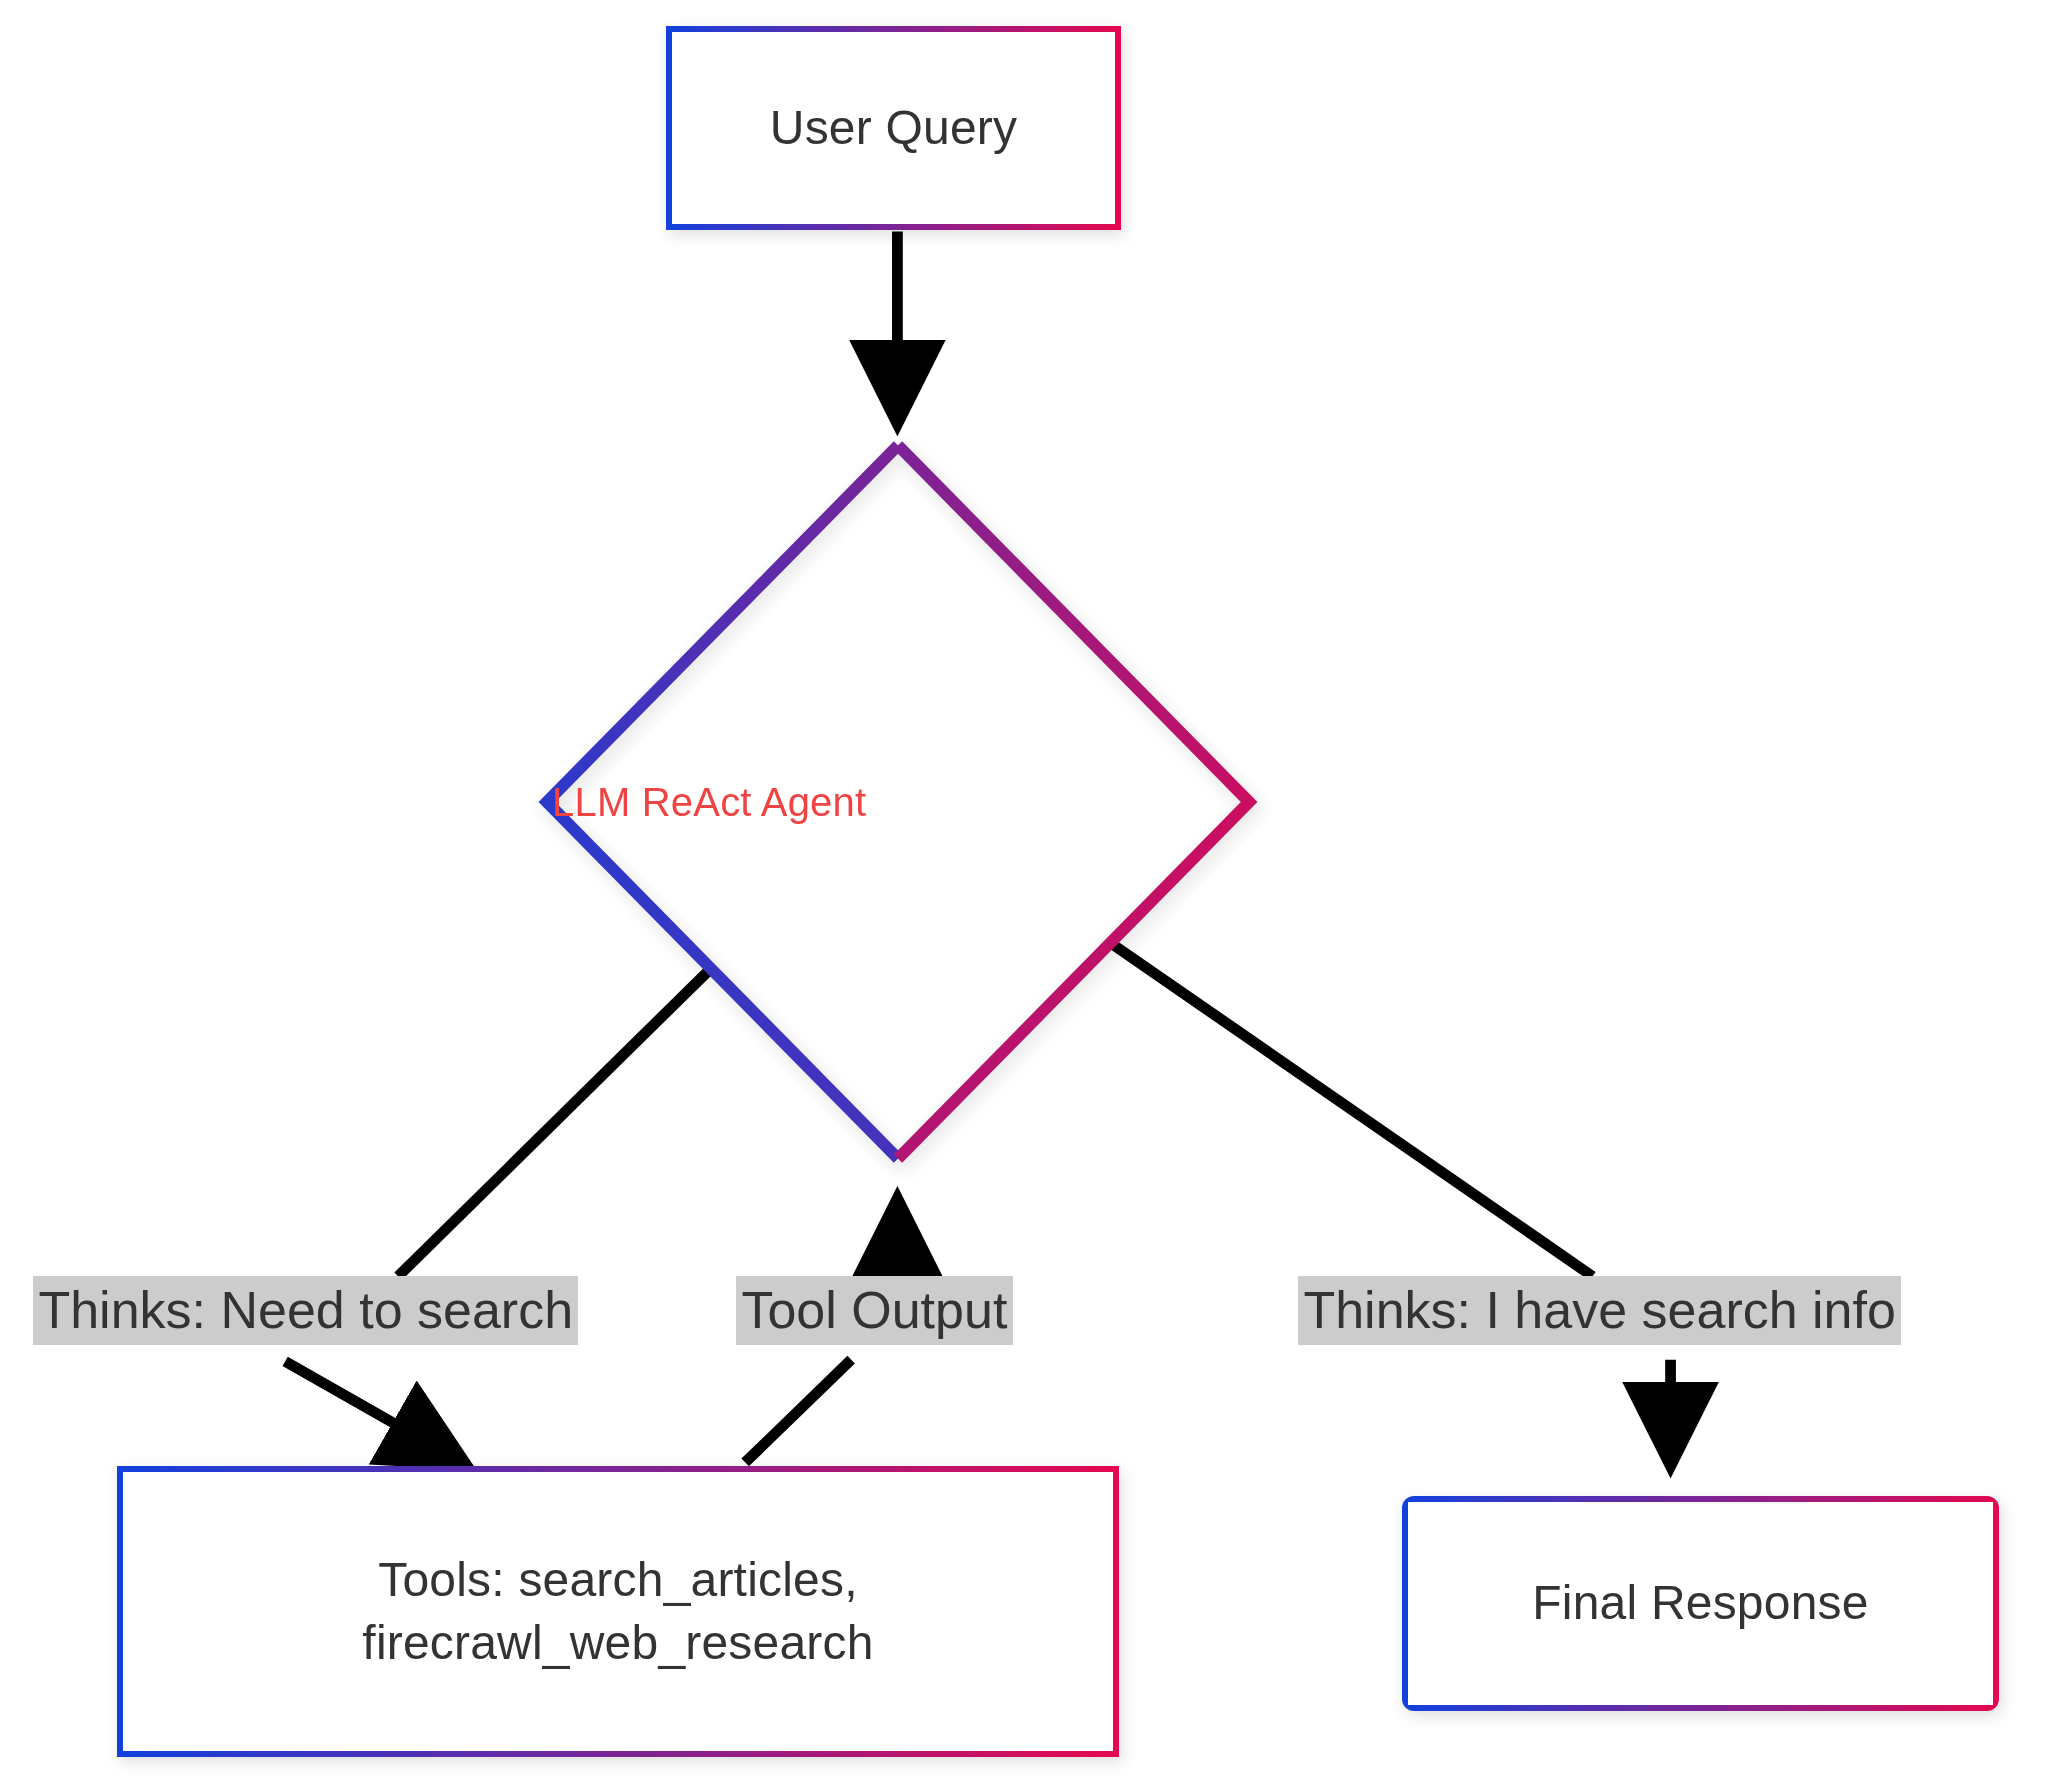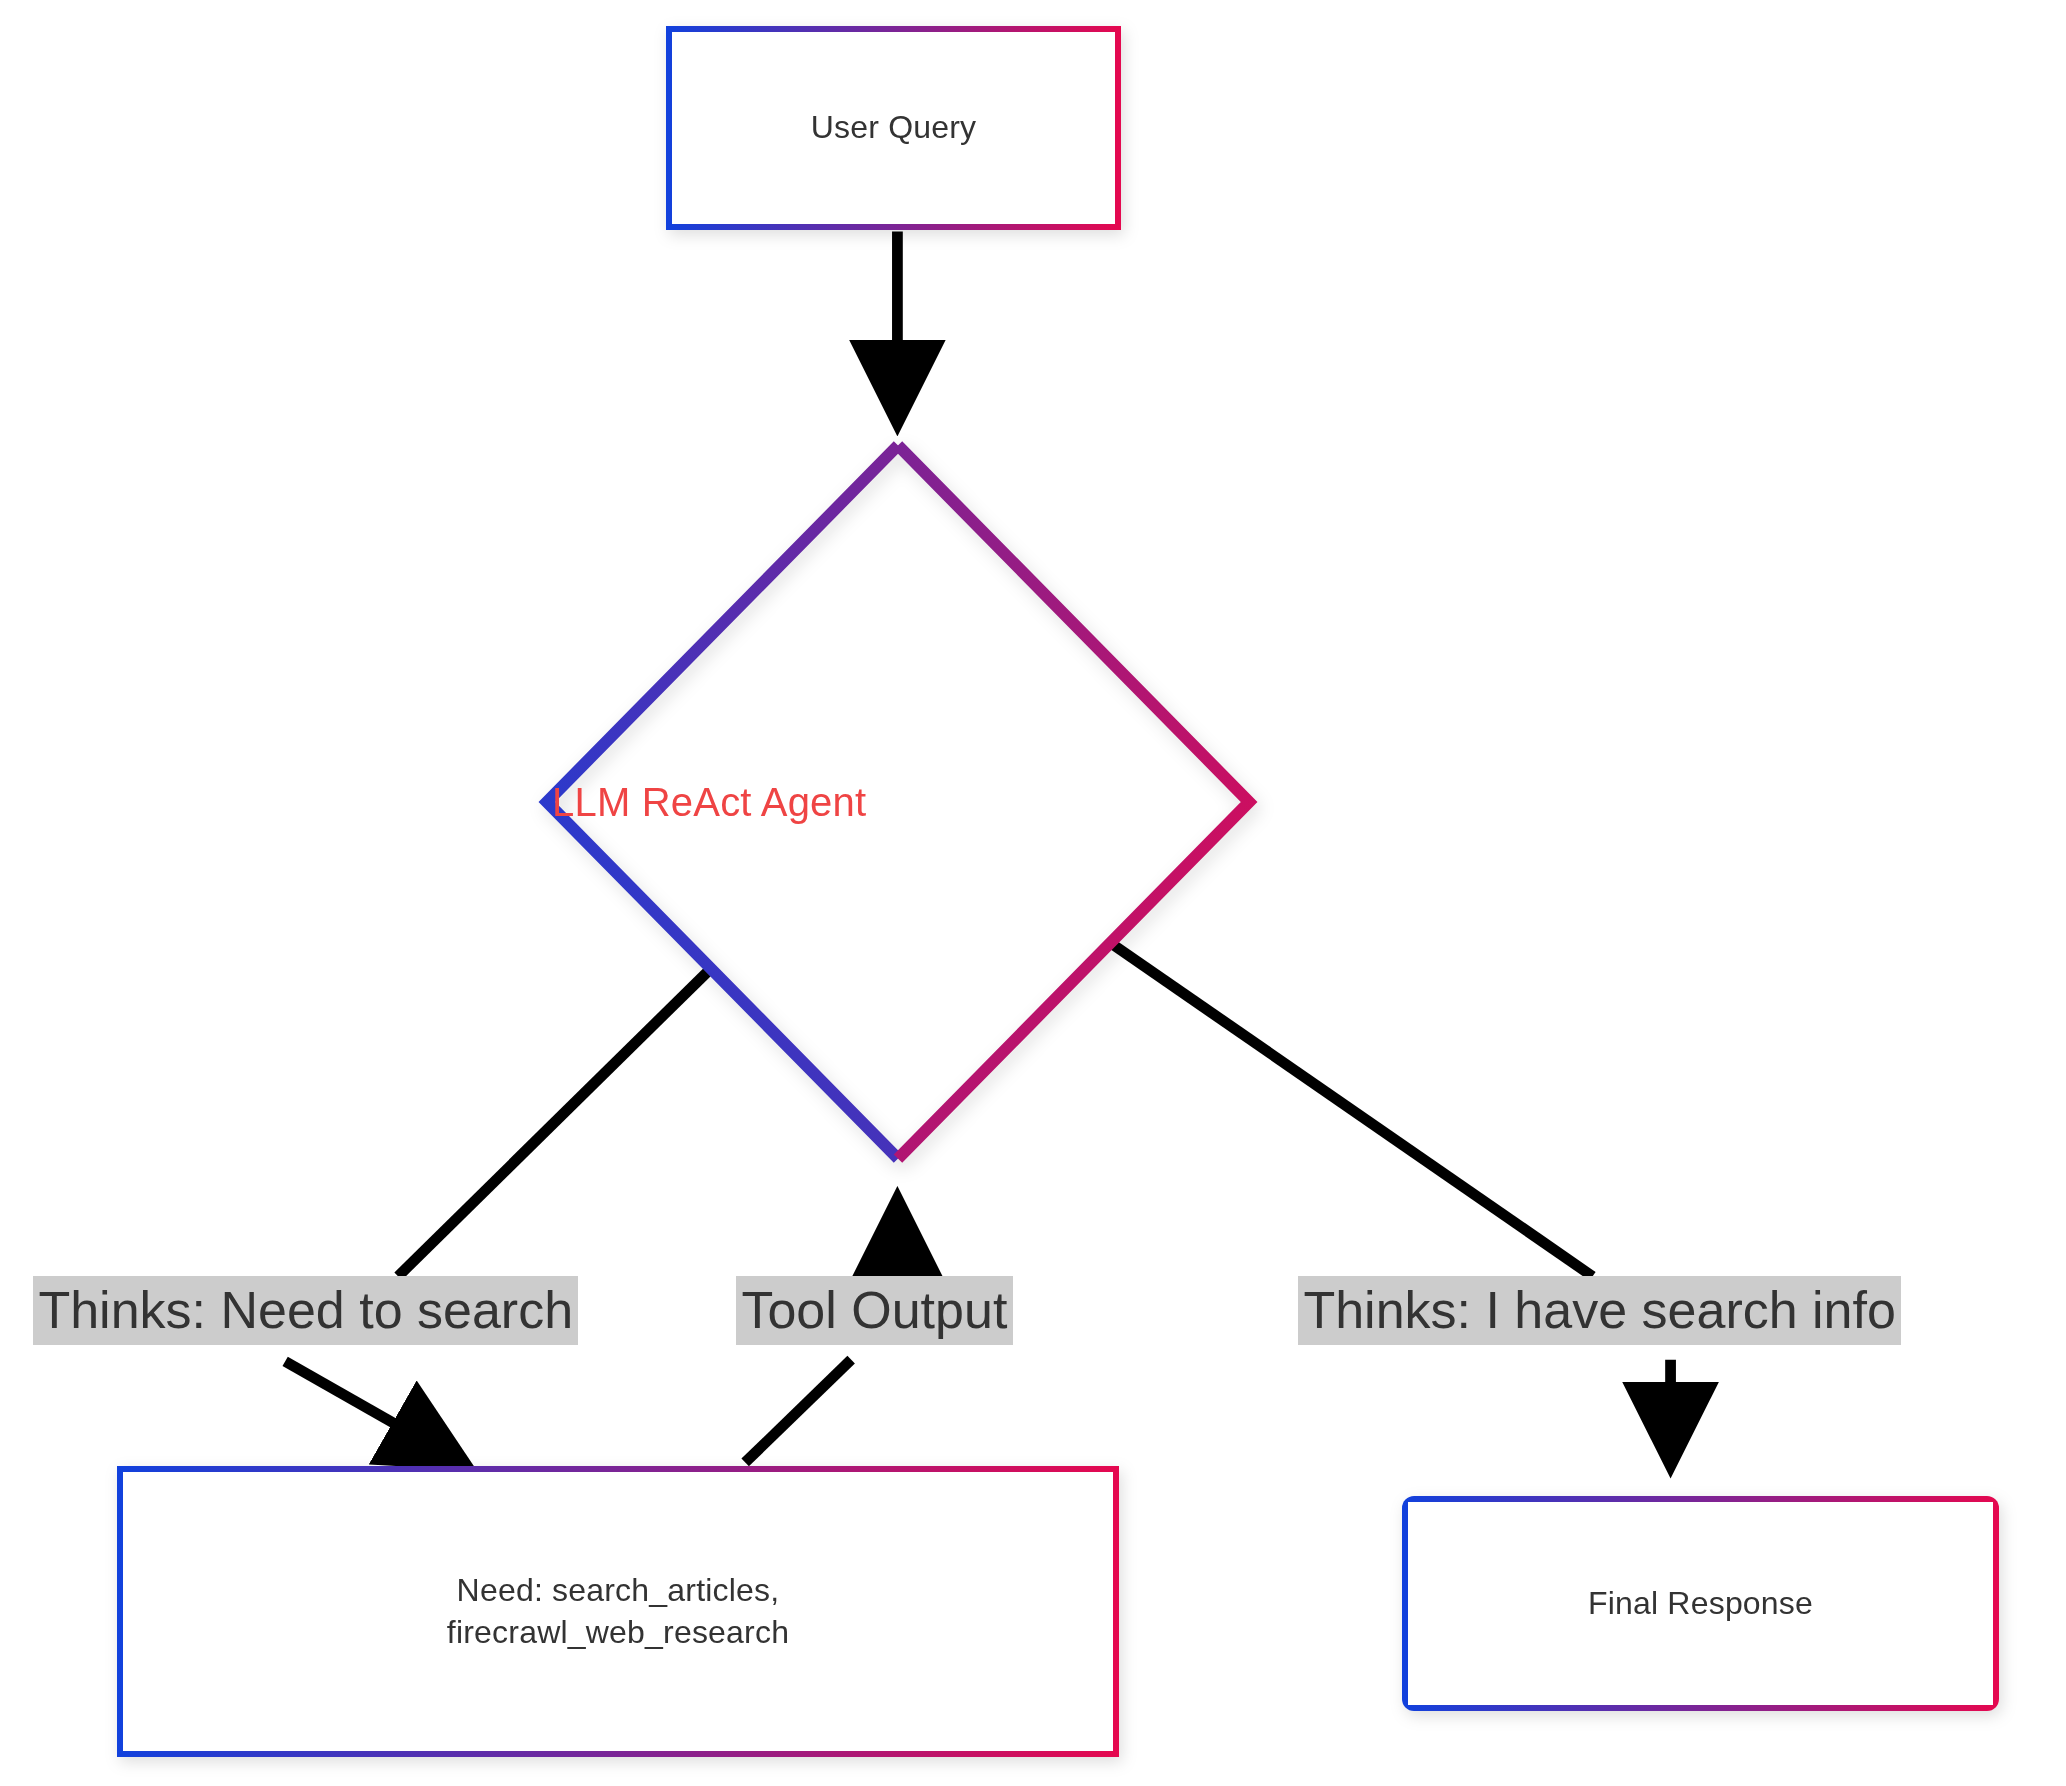--- a/index.html
+++ b/index.html
@@ -41,21 +41,21 @@
     height: 100%;
     background: #ffffff;
     display: flex;
     align-items: center;
     justify-content: center;
     text-align: center;
     box-sizing: border-box;
   }
   .node-label {
     color: #333333;
-    font-size: 32px;
+    font-size: 48px;
     line-height: 1.30;
     letter-spacing: 0.2px;
     white-space: pre-line;
   }
 
   
   .node-diamond {
     position: absolute;
   }
   .node-diamond svg {
@@ -150,21 +150,21 @@
   <div class="edge-label" style="left:736px; top:1276px;">
     <span>Tool Output</span>
   </div>
 
   <div class="edge-label" style="left:1298px; top:1276px;">
     <span>Thinks: I have search info</span>
   </div>
 
   <div class="node-rect" style="left:117px; top:1466px; width:1002px; height:291px; --c1:#1141dd; --c2:#e5084f;">
     <div class="inner">
-      <span class="node-label">Need: search_articles,
+      <span class="node-label">Tools: search_articles,
 firecrawl_web_research</span>
     </div>
   </div>
 
   <div class="node-rect" style="left:1402px; top:1496px; width:597px; height:215px;border-radius:12px; --c1:#1141dd; --c2:#e5084f;">
     <div class="inner">
       <span class="node-label">Final Response</span>
     </div>
   </div>
 

